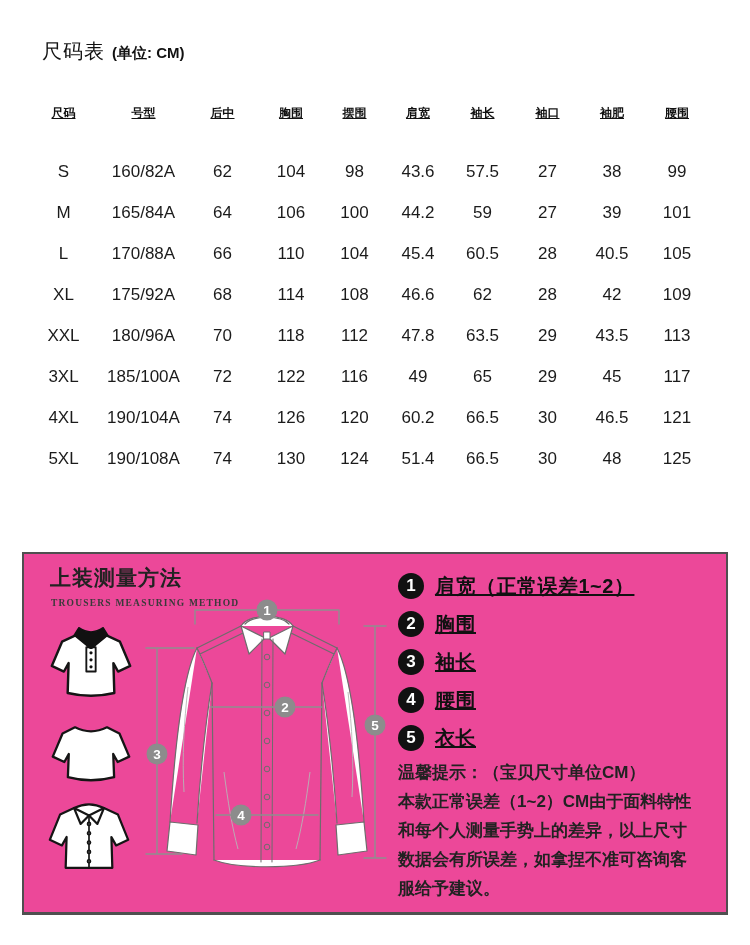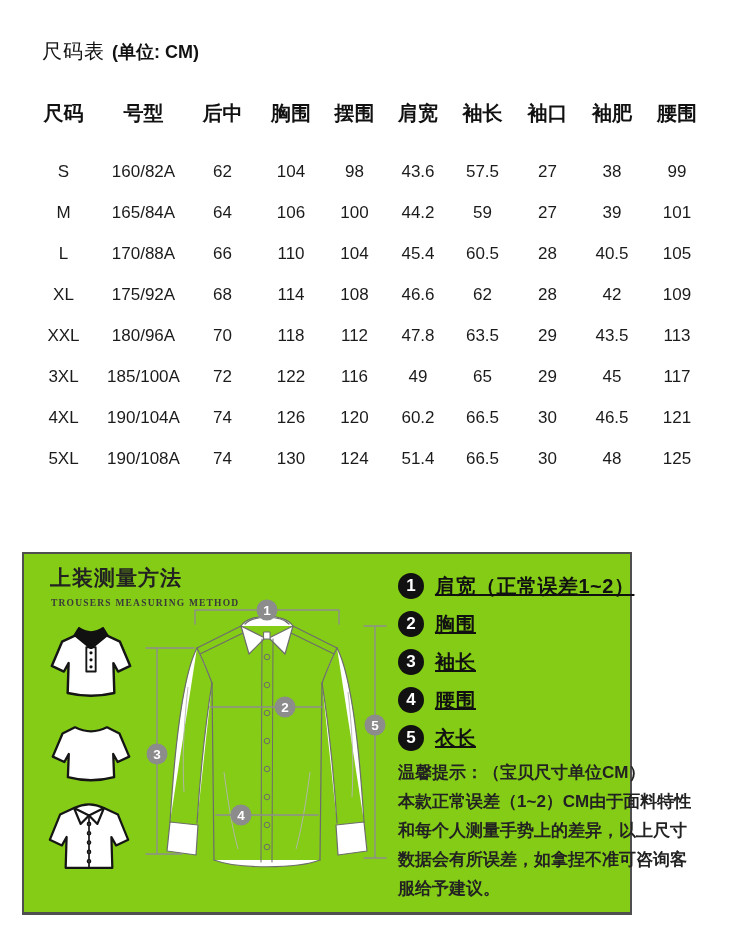--- a/index.html
+++ b/index.html
@@ -15,53 +15,53 @@
 
   
   .page-title-row {
     position: absolute;
     left: 42px; top: 38px;
     display: flex;
     align-items: baseline;
     white-space: nowrap;
   }
   .title-main { font-size: 20px; font-weight: normal; color: #111; letter-spacing: 1px; }
-  .title-unit { font-size: 18px; font-weight: bold; color: #111; margin-left: 7px; }
+  .title-unit { font-size: 15px; font-weight: bold; color: #111; margin-left: 7px; }
 
   
   .size-table {
     position: absolute;
     left: 26px; top: 96px;
     width: 684px;
   }
   .t-grid {
     display: grid;
     grid-template-columns: 75px 85px 73px 64px 63px 64px 65px 65px 64px 66px;
   }
   .size-table-header { height: 34px; }
   .size-table-header .cell {
-    font-size: 20px; font-weight: bold; color: #111;
+    font-size: 12px; font-weight: bold; color: #111; text-decoration: underline;
   }
   .t-body { margin-top: 21px; }
   .tr { height: 41px; }
   .cell {
     display: flex; align-items: center; justify-content: center;
     white-space: nowrap;
   }
   .td { font-size: 17px; color: #1b1b1b; }
 
   
   .measure-box {
     position: absolute;
     left: 22px; top: 552px;
-    width: 610px; height: 363px;
+    width: 706px; height: 363px;
     border: 2px solid #4f4f4f;
     border-bottom-width: 3px;
     box-sizing: border-box;
-    background: #84cc16;
+    background: #ec4899;
   }
   .mm-title {
     position: absolute; left: 26px; top: 10px;
     font-size: 21px; font-weight: bold; color: #222; letter-spacing: 1px;
     white-space: nowrap;
   }
   .mm-subtitle {
     position: absolute; left: 27px; top: 44px;
     font-family: "Liberation Serif", "DejaVu Serif", serif;
     font-size: 9.5px; font-weight: bold; color: #3a3a3a; letter-spacing: 1.2px;

